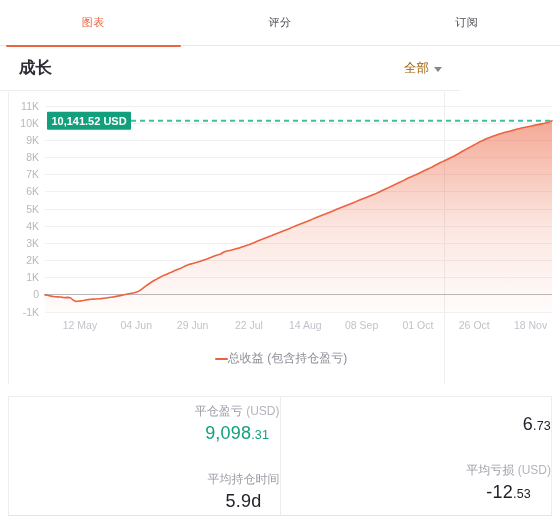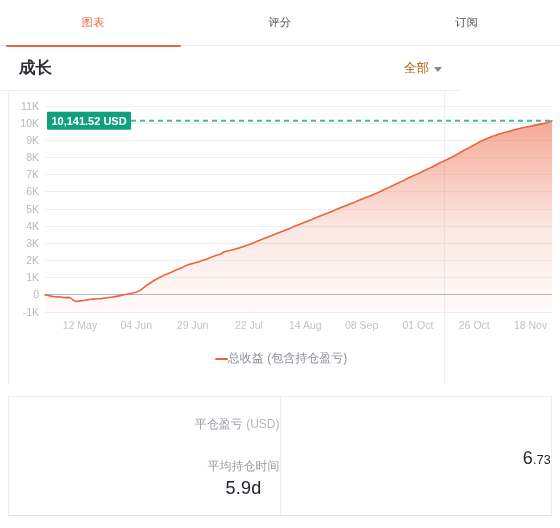--- a/index.html
+++ b/index.html
@@ -174,35 +174,47 @@
   </div>
 
   <div class="stats">
 
     <div class="stats-col">
       <div class="stat">
         <div class="stat-label">
           <span>平仓盈亏</span>
           <span class="unit">(USD)</span>
         </div>
+        <div class="stat-value green">
+          <span>9,098</span><span class="dec">.31</span>
+        </div>
       </div>
       <div class="stat">
         <div class="stat-label">
           <span>平均持仓时间</span>
           <span class="unit"></span>
         </div>
         <div class="stat-value">
           <span>5.9d</span><span class="dec"></span>
         </div>
       </div>
     </div>
 
 
     <div class="stats-col">
       <div class="stat">
         <div class="stat-value">
           <span>6</span><span class="dec">.73</span>
         </div>
       </div>
+      <div class="stat">
+        <div class="stat-label">
+          <span>平均亏损</span>
+          <span class="unit">(USD)</span>
+        </div>
+        <div class="stat-value">
+          <span>-12</span><span class="dec">.53</span>
+        </div>
+      </div>
     </div>
 
   </div>
 </div>
 
 </body></html>

